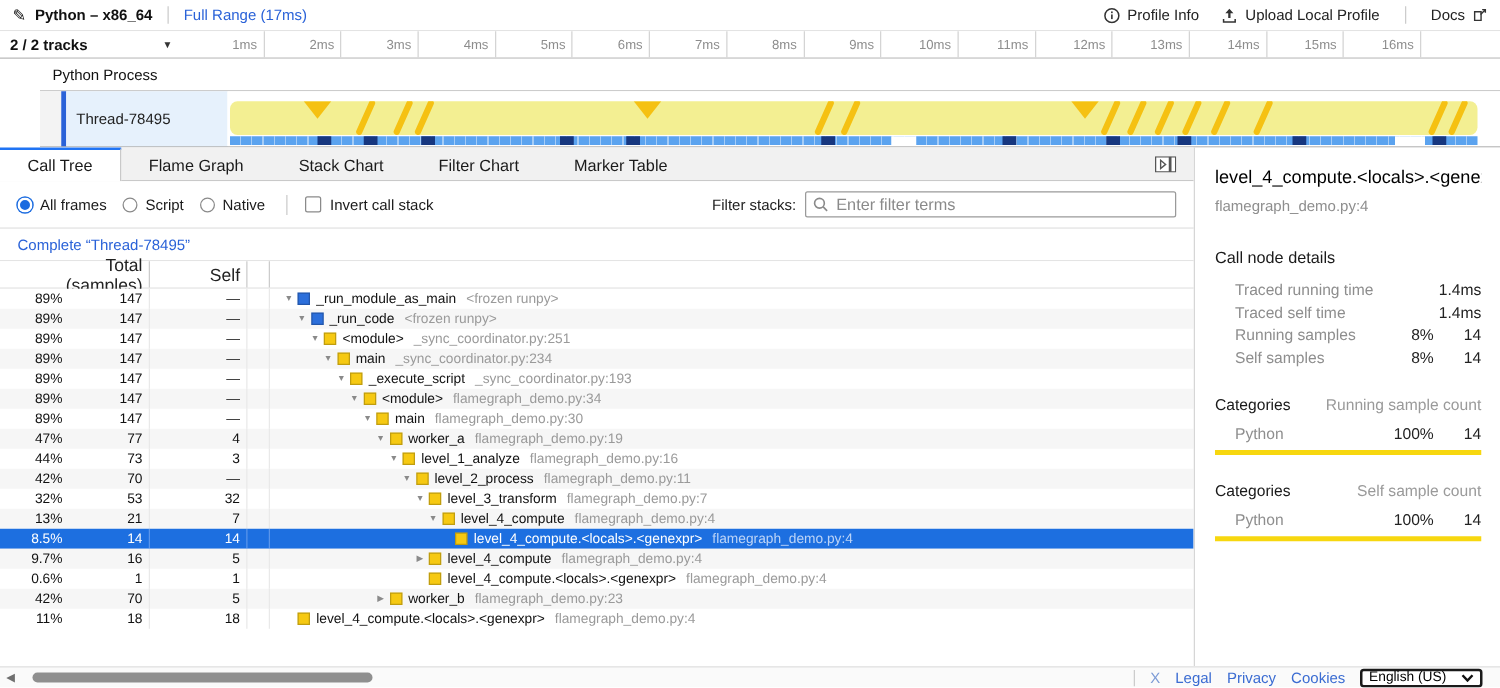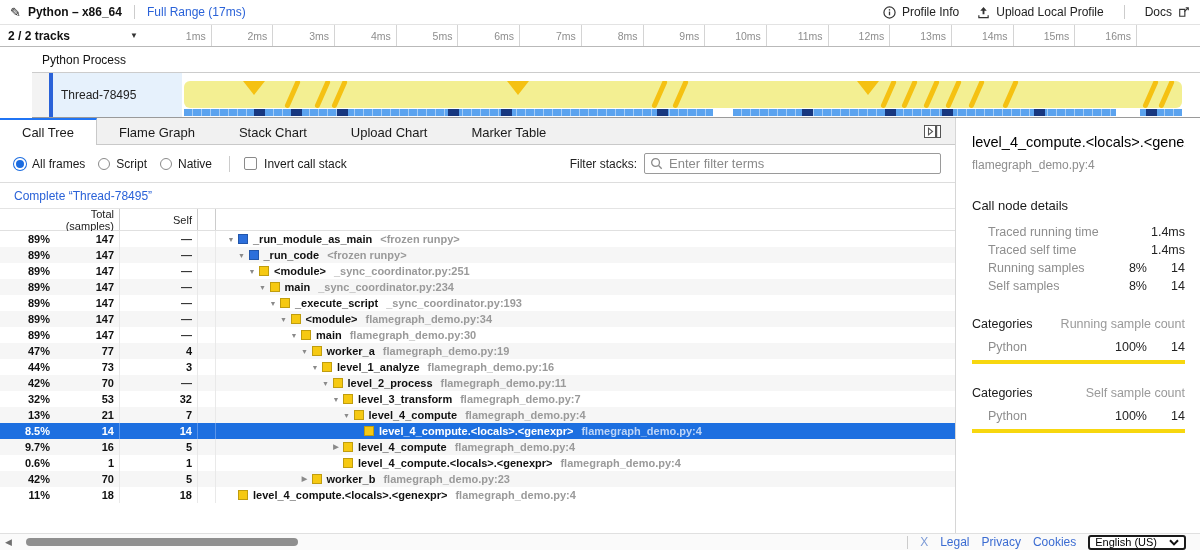--- a/index.html
+++ b/index.html
@@ -65,27 +65,27 @@
   .search-wrap { position:relative; }
   .search-wrap input { width:297px; height:21px; border:1px solid #9a9a9a; border-radius:2px; padding:0 6px 0 24px; font-size:13px; font-family:"Liberation Sans", sans-serif; color:#333; }
   .search-wrap input::placeholder { color:#8a8a8a; }
   .search-icon { position:absolute; left:6px; top:4px; }
 
   
   .crumb-row { height:26px; display:flex; align-items:center; padding:0 14px; border-bottom:1px solid #e4e4e4; background:#fff; }
   .crumb-row .link { font-size:12px; }
 
   
-  .thead { height:22px; display:flex; align-items:center; font-size:11px; color:#222; border-bottom:1px solid #e0e0e0; background:#fff; }
+  .thead { height:22px; display:flex; align-items:center; font-size:14px; color:#222; border-bottom:1px solid #e0e0e0; background:#fff; }
   .c-totpct { width:50px; text-align:right; flex:none; }
   .c-tot { width:70px; text-align:right; padding-right:5px; flex:none; }
   .c-self { width:78px; text-align:right; padding-right:5px; flex:none; }
   .c-spacer { width:18px; flex:none; height:100%; }
   .thead .c-tot, .thead .c-self, .thead .c-spacer { border-right:1px solid #ccc; height:100%; display:flex; align-items:center; justify-content:flex-end; }
-  .rows { flex:1; overflow:hidden; background:#fff;font-weight:bold; }
+  .rows { flex:1; overflow:hidden; background:#fff; }
   .trow { height:16px; display:flex; align-items:center; font-size:11px; color:#111; }
   .trow:nth-child(even) { background:#f6f6f6; }
   .trow .c-tot, .trow .c-self, .trow .c-spacer { border-right:1px solid #e9e9e9; height:100%; display:flex; align-items:center; justify-content:flex-end; }
   .trow .c-tree { flex:1; display:flex; align-items:center; height:100%; overflow:hidden; white-space:nowrap; }
   .exp { width:14px; flex:none; font-size:7px; color:#8a8a8a; text-align:center; }
   .sq { width:10px; height:10px; flex:none; border:1px solid rgba(0,0,0,.22); margin-right:5px; }
   .fn { color:#111; }
   .file { color:#9a9a9a; margin-left:8px; }
   .trow.selected { background:#1d6fe0 !important; color:#fff; }
   .trow.selected .fn { color:#fff; }
@@ -240,21 +240,21 @@
         <div class="tab active">
             <span>Call Tree</span>
           </div>
         <div class="tab">
             <span>Flame Graph</span>
           </div>
         <div class="tab">
             <span>Stack Chart</span>
           </div>
         <div class="tab">
-            <span>Upload Chart</span>
+            <span>Filter Chart</span>
           </div>
         <div class="tab">
             <span>Marker Table</span>
           </div>
         <div class="tabbar-spacer"></div>
         <div class="panel-toggle">
           <svg width="17" height="13" viewBox="0 0 17 13">
               <rect x="0.5" y="0.5" width="16" height="12" fill="#fff" stroke="#555"></rect>
               <rect x="11" y="0.5" width="2.2" height="12" fill="#555"></rect>
               <path d="M4.5 3.2 L8.5 6.5 L4.5 9.8 Z" fill="none" stroke="#555" stroke-width="1.1"></path>

